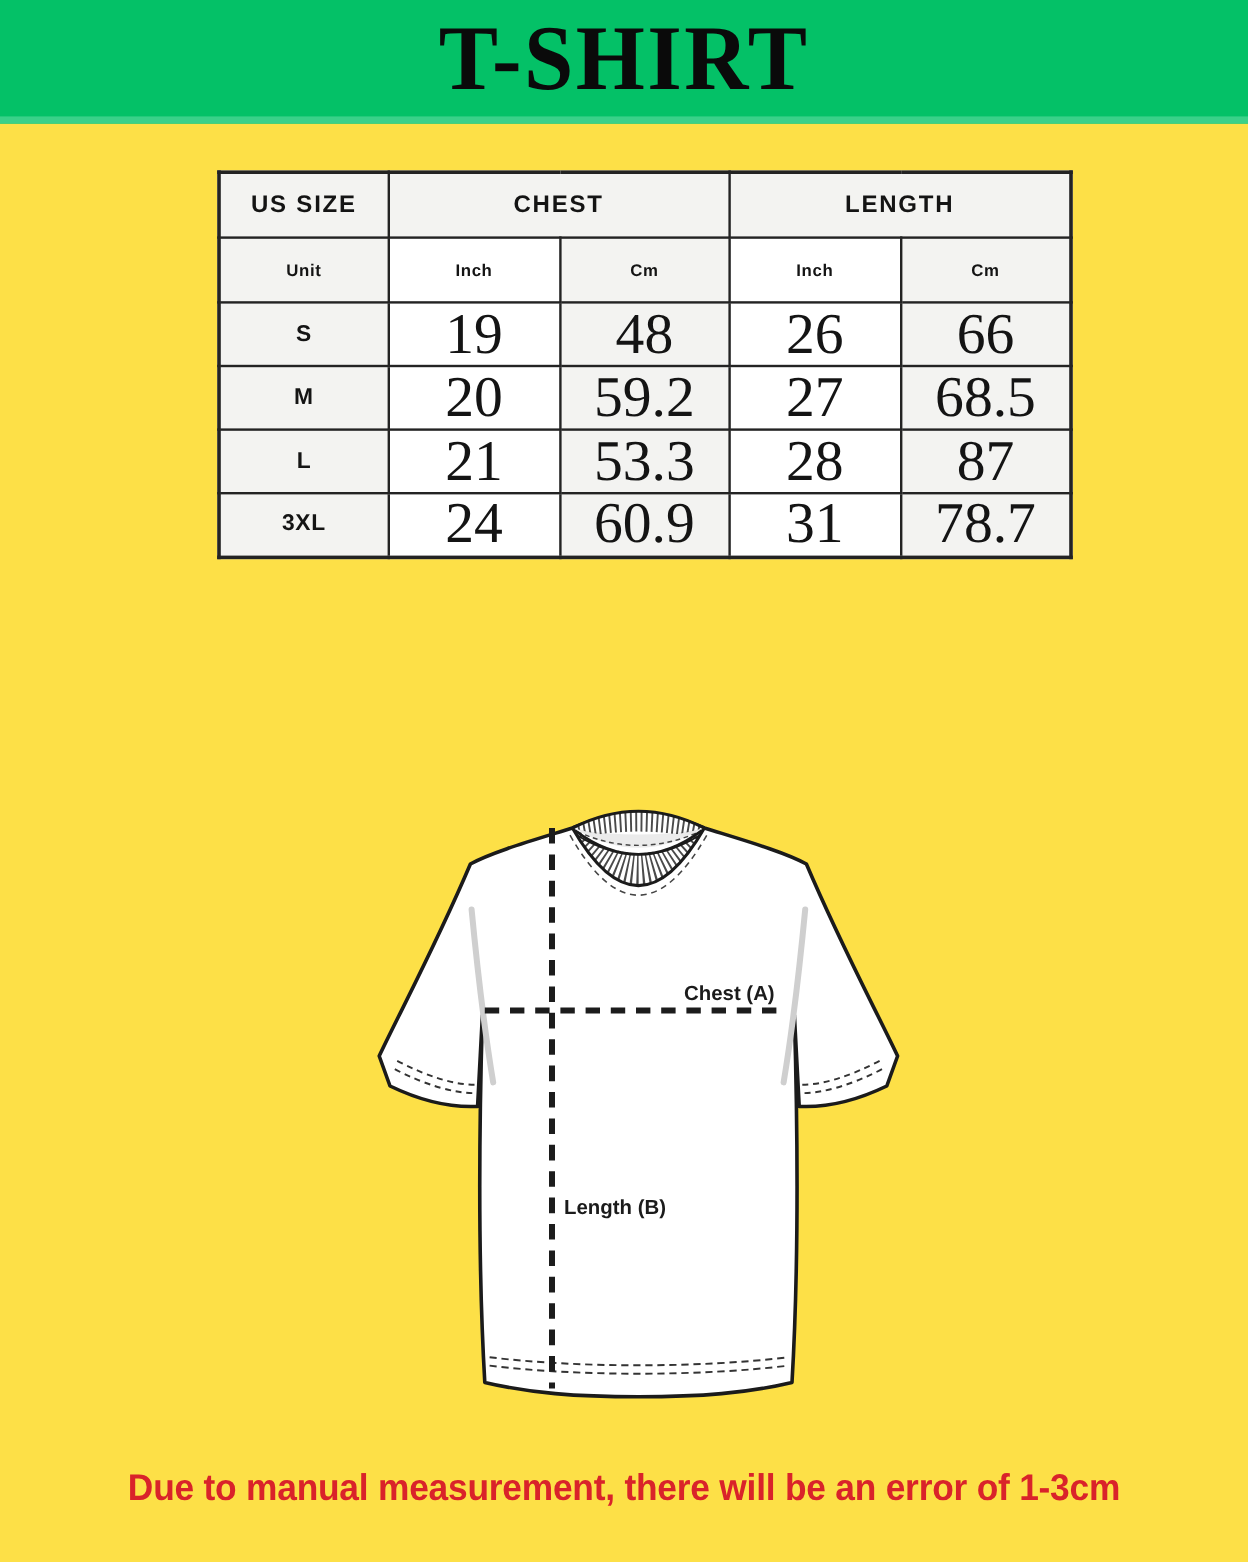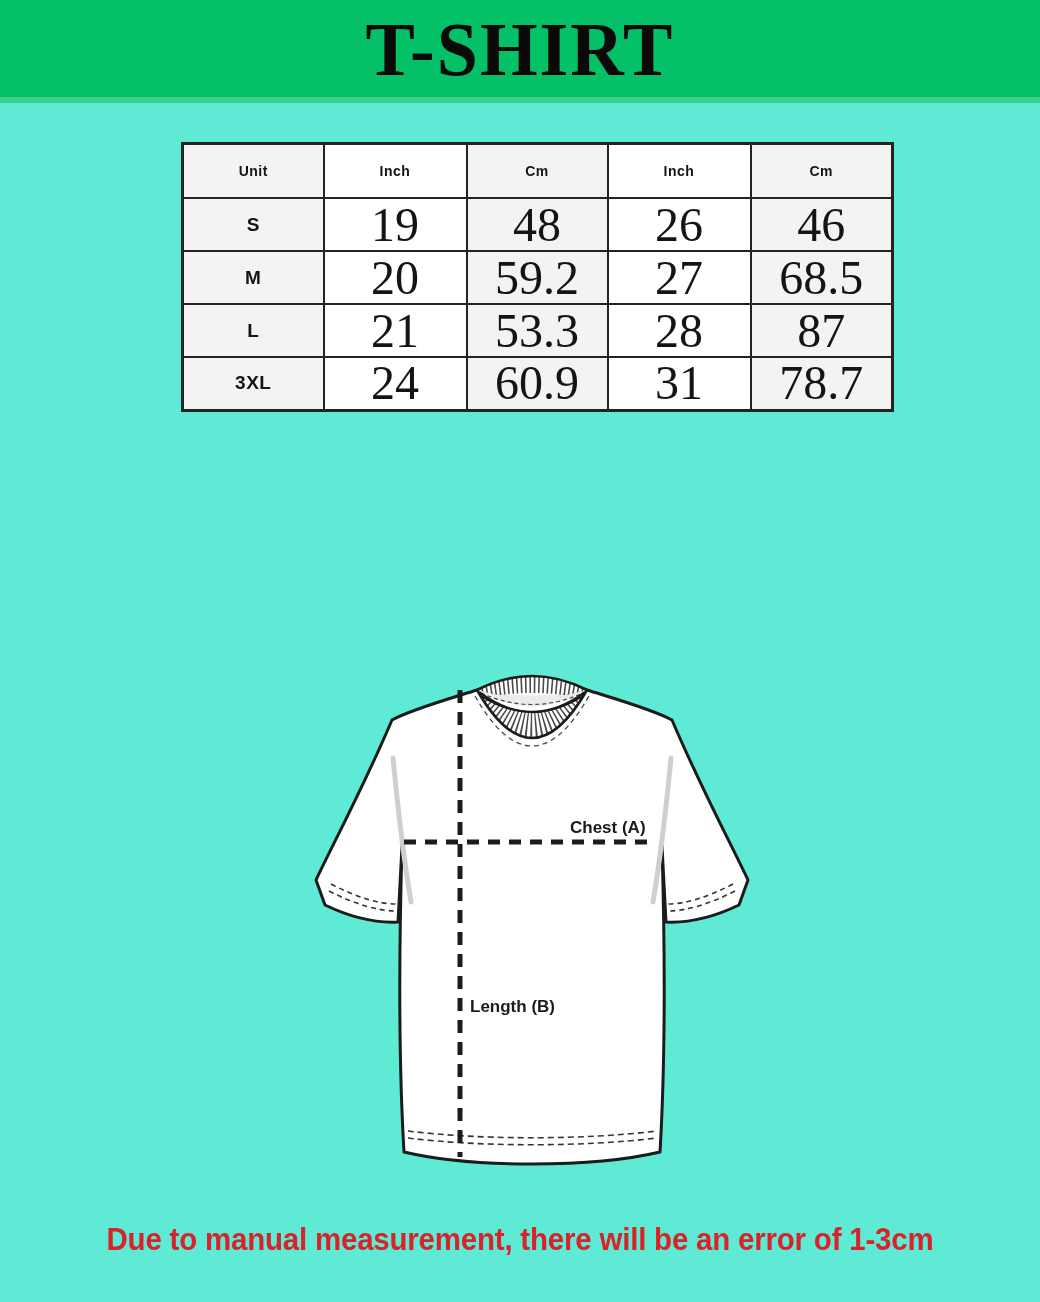--- a/index.html
+++ b/index.html
@@ -1,17 +1,17 @@
 <!DOCTYPE html>
 <html><head>
 <meta charset="utf-8">
 <style>
   html,body { margin:0; padding:0; background:#ffffff; }
   .page {
-    position:relative; width:1040px; height:1302px; background:#5eead4;
+    position:relative; width:1040px; height:1302px; background:#fde047;
     font-family:"Liberation Sans", sans-serif; overflow:hidden; color:#141414;
   }
 
   
   .banner {
     position:absolute; left:0; top:0; width:1040px; height:97px;
     background:#04c167; border-bottom:6px solid #3ad189;
     display:flex; align-items:center; justify-content:center;
   }
   .banner .title {
@@ -63,35 +63,40 @@
   <div class="table-wrap">
     <table class="size-chart">
       <colgroup>
         <col style="width:141px">
           <col style="width:143px">
           <col style="width:141px">
         <col style="width:143px">
           <col style="width:142px">
       </colgroup>
       <thead>
+        <tr class="group-row">
+          <th>US SIZE</th>
+          <th colspan="2">CHEST</th>
+          <th colspan="2">LENGTH</th>
+        </tr>
         <tr class="unit-row">
           <th>Unit</th>
           <th>Inch</th>
           <th>Cm</th>
           <th>Inch</th>
           <th>Cm</th>
         </tr>
       </thead>
       <tbody>
         <tr>
           <th class="size-label">S</th>
           <td class="num">19</td>
           <td class="num">48</td>
           <td class="num">26</td>
-          <td class="num">46</td>
+          <td class="num">66</td>
         </tr>
         <tr>
           <th class="size-label">M</th>
           <td class="num">20</td>
           <td class="num">59.2</td>
           <td class="num">27</td>
           <td class="num">68.5</td>
         </tr>
         <tr>
           <th class="size-label">L</th>

